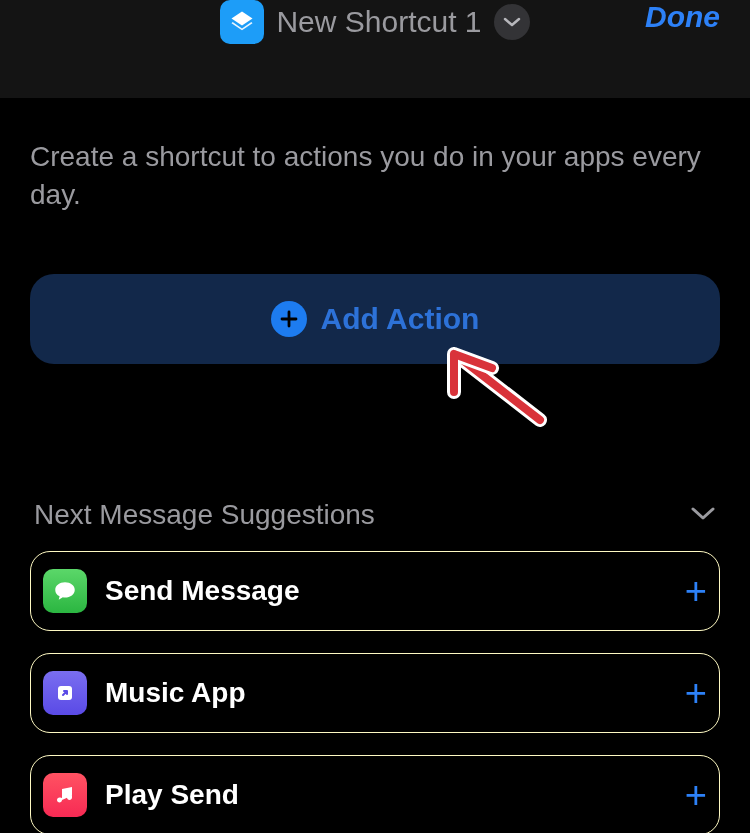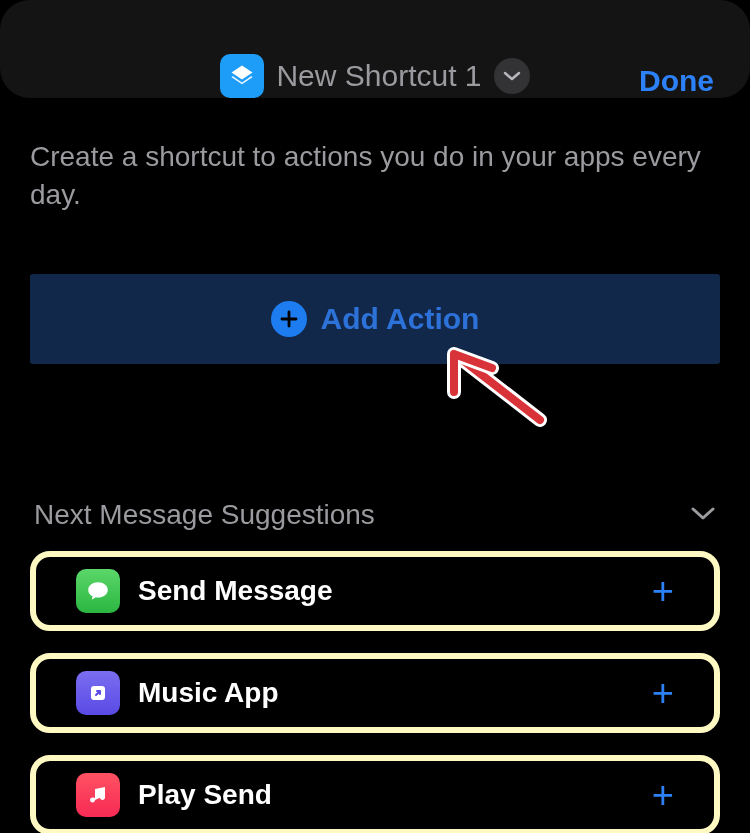--- a/index.html
+++ b/index.html
@@ -12,25 +12,24 @@
       width: 750px;
       height: 833px;
       background: #000000;
       overflow: hidden;
       position: relative;
     }
     .header {
       height: 98px;
       background: #141414;
       display: flex;
-      align-items: flex-end;
+      align-items: flex-start;
       justify-content: center;
       position: relative;
       padding: 0 30px;
-      border-radius: 30px;
     }
     .header-center {
       display: flex;
       align-items: center;
       gap: 12px;
     }
     .shortcut-app-icon {
       width: 44px;
       height: 44px;
       background: #1d9df8;
@@ -56,40 +55,41 @@
       display: flex;
       align-items: center;
       justify-content: center;
     }
     .dropdown-chevron svg {
       width: 18px;
       height: 12px;
     }
     .done-button {
       position: absolute;
-      right: 36px;
+      right: 30px;
       color: #2d81f7;
       font-size: 30px;
       font-weight: 600;
       cursor: pointer;
+      font-style: italic;
     }
     .content {
       padding: 40px 30px 0 30px;
     }
     .description {
       color: #9a9a9f;
       font-size: 28px;
       line-height: 1.35;
       margin-bottom: 60px;
     }
     .add-action-button {
       width: 100%;
       height: 90px;
       background: #12284a;
-      border-radius: 3px;
+      border-radius: 24px;
       display: flex;
       align-items: center;
       justify-content: center;
       gap: 14px;
       cursor: pointer;
       margin-top: 47px;
     }
     .plus-circle-icon {
       width: 36px;
       height: 36px;
@@ -128,25 +128,25 @@
       color: #9a9a9f;
       font-size: 28px;
       font-weight: 400;
     }
     .suggestions-chevron svg {
       width: 26px;
       height: 16px;
     }
     .suggestion-item {
       height: 80px;
-      border: 6px solid #fef9c3;
+      border: 1px solid #fef9c3;
       border-radius: 20px;
       display: flex;
       align-items: center;
-      padding: 0 40px;
+      padding: 0 12px;
       margin-bottom: 22px;
       cursor: pointer;
     }
     .suggestion-app-icon {
       width: 44px;
       height: 44px;
       border-radius: 10px;
       display: flex;
       align-items: center;
       justify-content: center;

